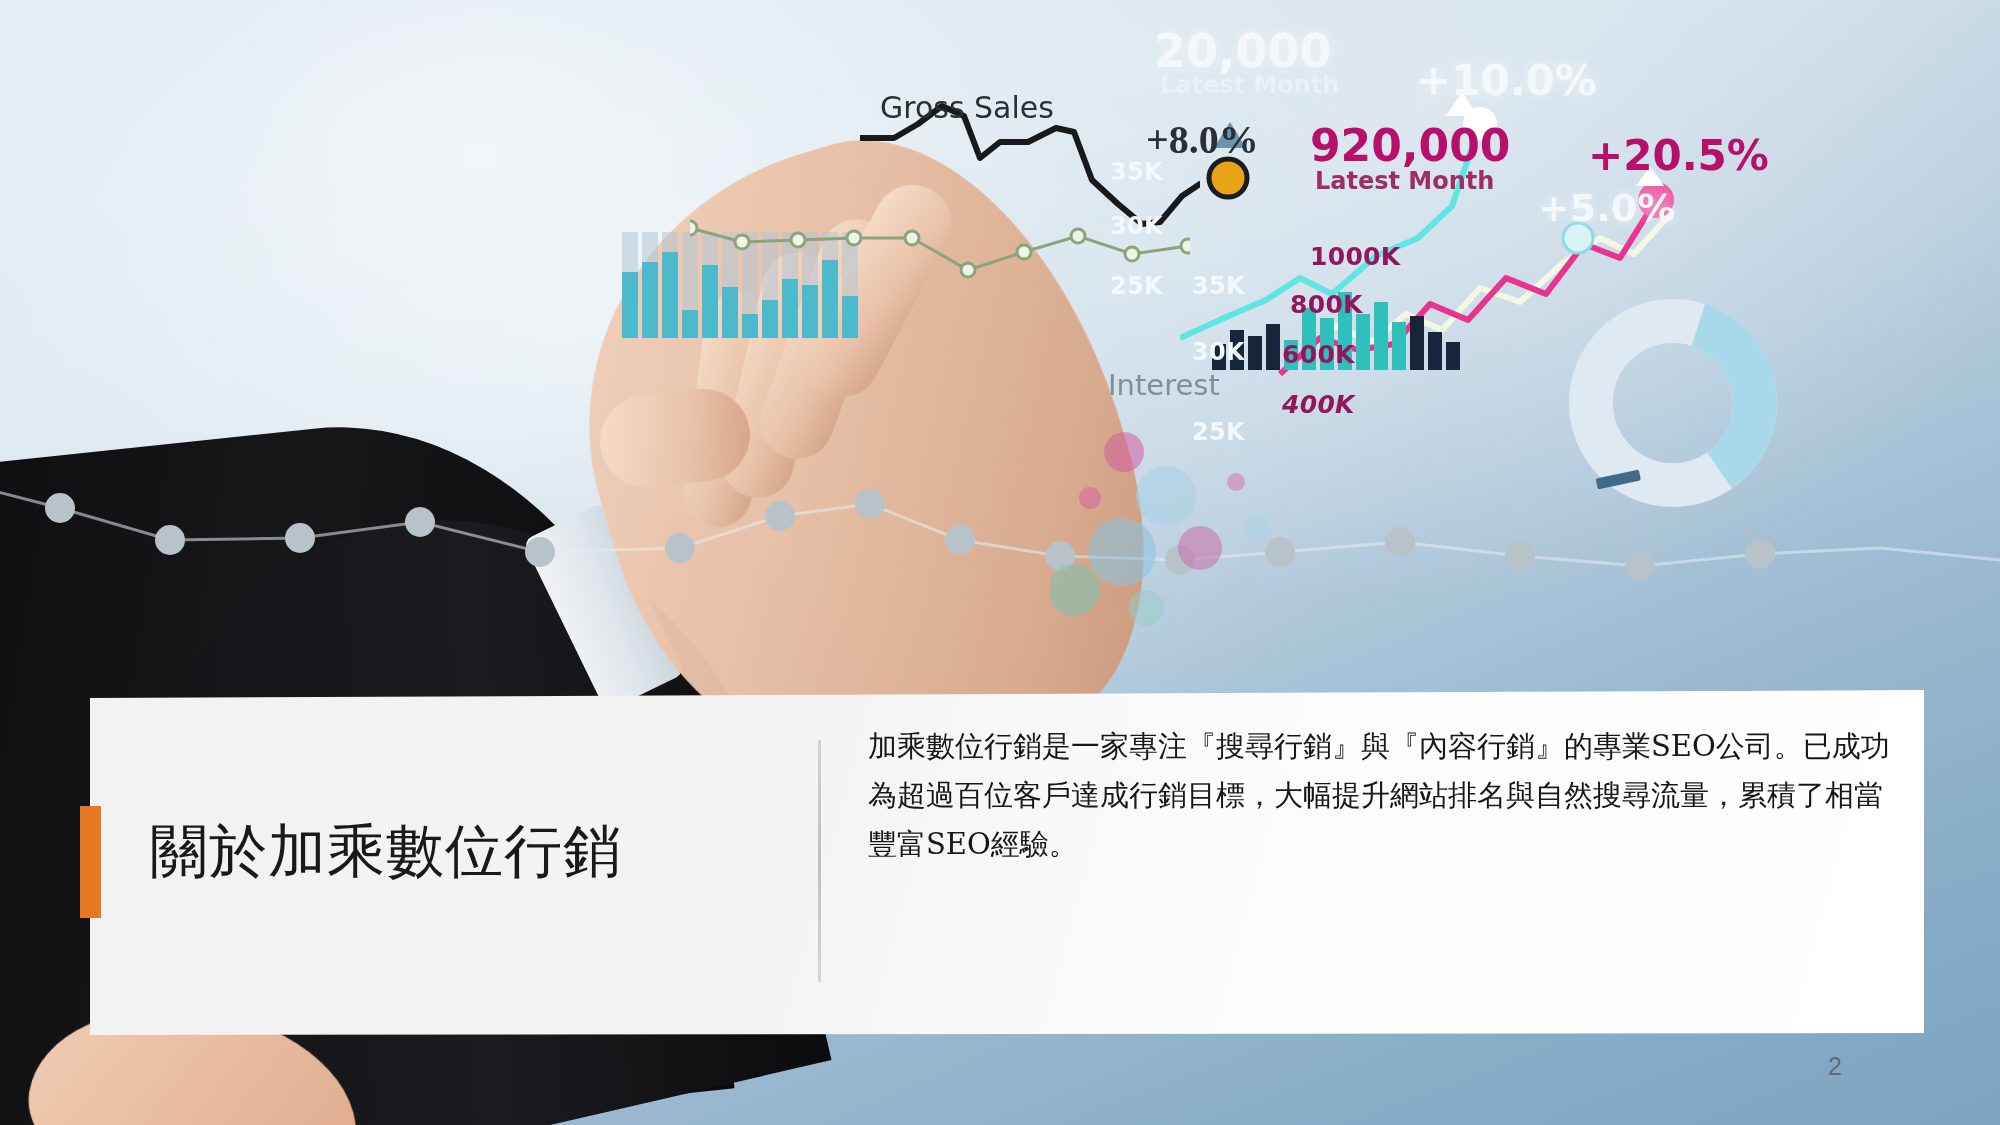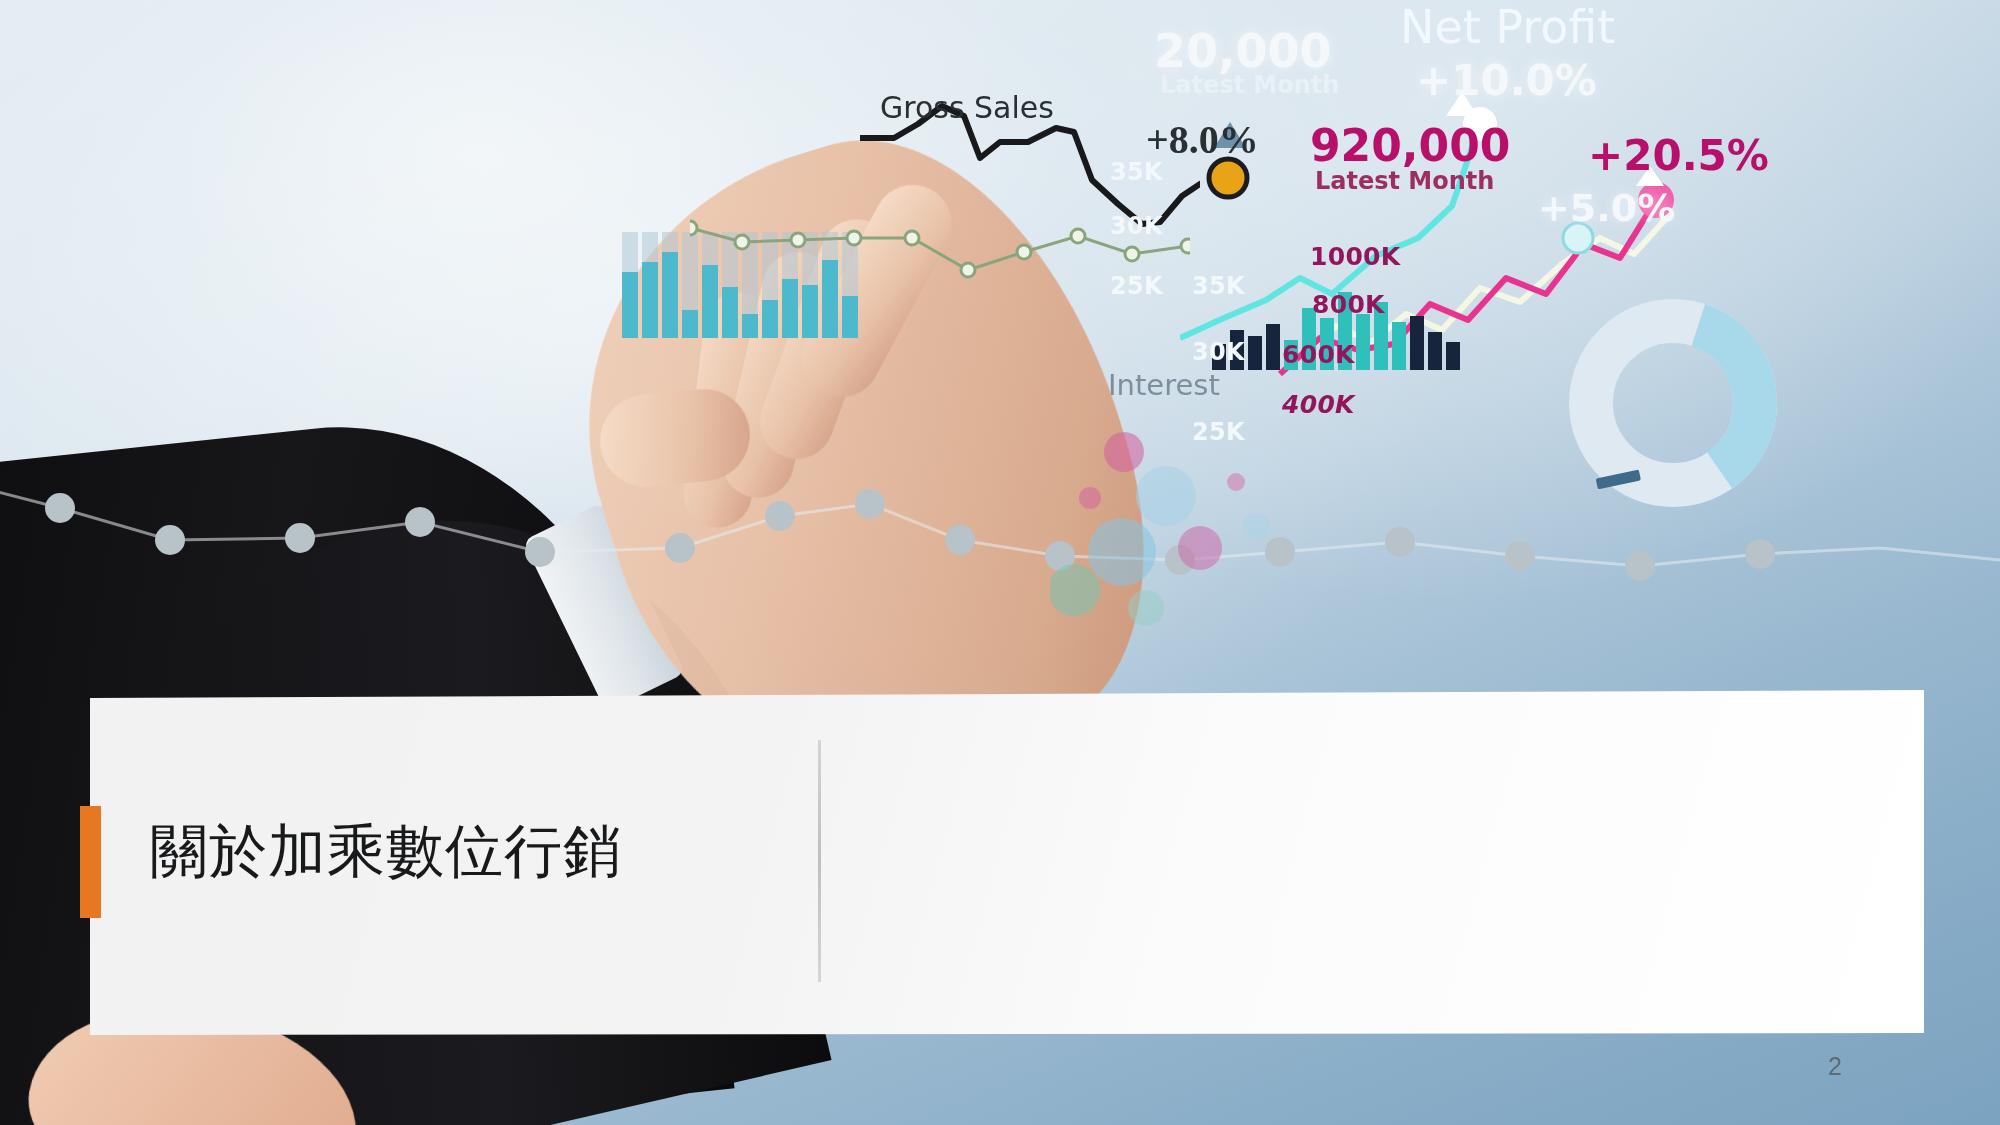--- a/index.html
+++ b/index.html
@@ -238,47 +238,47 @@
       <circle cx="96" cy="178" r="18" fill="rgba(150,206,196,.5)"></circle>
       <circle cx="186" cy="52" r="9" fill="rgba(214,110,170,.5)"></circle>
       <circle cx="206" cy="96" r="13" fill="rgba(170,212,232,.5)"></circle>
     </svg>
 
     <div class="lbl dark" style="left:880px;top:90px;font-size:30px;">Gross Sales</div>
     <div class="lbl big-white" style="left:1154px;top:24px;font-size:46px;">20,000</div>
     <div class="lbl sub-white" style="left:1160px;top:71px;font-size:24px;">Latest Month</div>
     <div class="lbl dark" style="left:1146px;top:116px;font-size:40px;font-weight:bold;font-family:Liberation Serif, serif;">+8.0%</div>
 
-    <div class="lbl ghost" style="left:1400px;top:0px;font-size:46px;">Net Profit</div>
     <div class="lbl big-white" style="left:1416px;top:56px;font-size:42px;">+10.0%</div>
     <div class="lbl big-magenta" style="left:1310px;top:120px;font-size:44px;">920,000</div>
     <div class="lbl sub-magenta" style="left:1315px;top:167px;font-size:24px;">Latest Month</div>
     <div class="lbl big-magenta" style="left:1588px;top:131px;font-size:42px;">+20.5%</div>
     <div class="lbl big-white" style="left:1538px;top:186px;font-size:38px;">+5.0%</div>
 
     <div class="lbl axis-white" style="left:1110px;top:158px;font-size:24px;">35K</div>
     <div class="lbl axis-white" style="left:1110px;top:212px;font-size:24px;">30K</div>
     <div class="lbl axis-white" style="left:1110px;top:272px;font-size:24px;">25K</div>
 
     <div class="lbl axis-white" style="left:1192px;top:272px;font-size:24px;">35K</div>
     <div class="lbl axis-white" style="left:1192px;top:338px;font-size:24px;">30K</div>
     <div class="lbl axis-white" style="left:1192px;top:418px;font-size:24px;">25K</div>
     <div class="lbl muted" style="left:1108px;top:368px;font-size:29px;">Interest</div>
 
     <div class="lbl axis-mag" style="left:1282px;top:242px;font-size:25px;margin-left:28px;">1000K</div>
-    <div class="lbl axis-mag" style="left:1290px;top:290px;font-size:25px;margin-left:22px;">800K</div>
+    <div class="lbl axis-mag" style="left:1290px;top:290px;font-size:25px;">800K</div>
     <div class="lbl axis-mag" style="left:1282px;top:340px;font-size:25px;">600K</div>
     <div class="lbl axis-mag" style="left:1282px;top:390px;font-size:25px;font-style:italic;">400K</div>
   </div>
 
   <div class="card"></div>
   <div class="accent-bar"></div>
 
   <h1 class="title">關於加乘數位行銷</h1>
 
   <div class="divider"></div>
 
   <div class="body">
+    <p>加乘數位行銷是一家專注『搜尋行銷』與『內容行銷』的專業SEO公司。已成功為超過百位客戶達成行銷目標，大幅提升網站排名與自然搜尋流量，累積了相當豐富SEO經驗。</p>
   </div>
 
   <div class="pageno">2</div>
 
 </div>
 
 </body></html>

